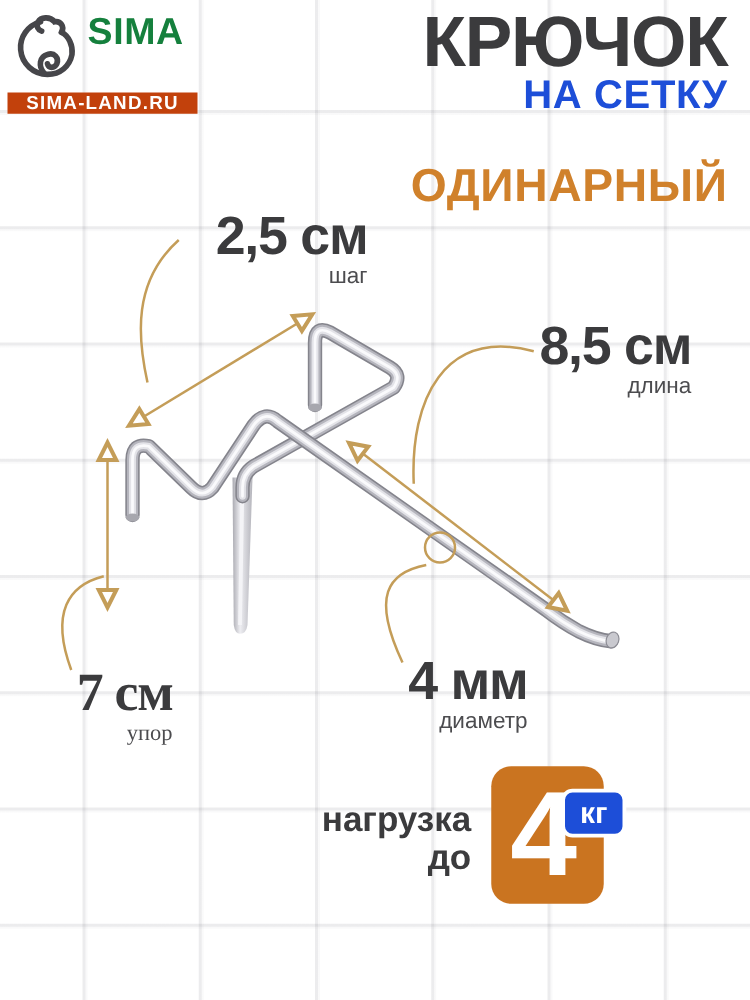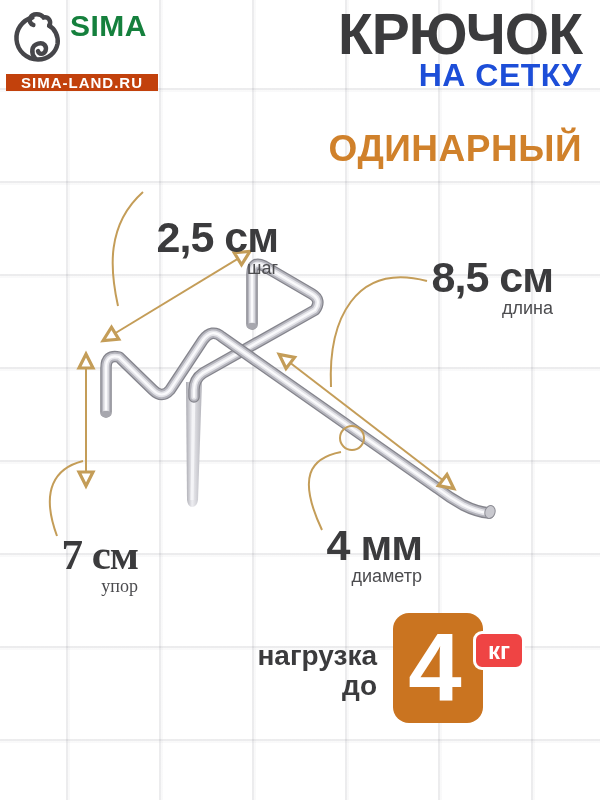--- a/index.html
+++ b/index.html
@@ -29,34 +29,34 @@
   }
   
   #title-block{right:18px;top:4px;text-align:right;}
   #title-main{font-size:57px;font-weight:800;color:#3b3b3d;letter-spacing:-1px;line-height:60px;}
   #title-sub{font-size:32px;font-weight:800;color:#1d4ed8;letter-spacing:0.5px;line-height:26px;margin-top:-2px;}
   #variant{right:18px;top:128px;font-size:37px;font-weight:800;color:#d0812b;text-align:left;letter-spacing:0.5px;}
   
   .dim{text-align:right;color:#3b3b3d;}
   .dim .val{font-size:43px;font-weight:800;letter-spacing:-1px;line-height:42px;}
   .dim .sub{font-size:18px;font-weight:400;color:#4c4c4f;line-height:19px;margin-top:1px;}
-  #dim-step{left:120px;top:168px;width:158px;margin-top:48px;}
+  #dim-step{left:136px;top:168px;width:158px;}
   #dim-length{left:415px;top:256px;width:138px;}
   #dim-stop{left:35px;top:534px;width:103px;font-family:Liberation Serif, serif;}
   #dim-diameter{left:316px;top:524px;width:106px;}
   
   #load-text{left:245px;top:641px;width:132px;text-align:right;
     font-size:28px;font-weight:700;color:#3b3b3d;line-height:30px;}
   #load-square{
     left:393px;top:613px;width:90px;height:110px;background:#ca7420;border-radius:16px;
     display:flex;align-items:center;justify-content:center;
   }
   #load-value{color:#ffffff;font-size:96px;font-weight:800;line-height:96px;margin-left:-6px;}
   #load-unit{
-    left:473px;top:631px;width:46px;height:33px;background:#ef4444;border:3px solid #ffffff;
+    left:449px;top:631px;width:46px;height:33px;background:#1d4ed8;border:3px solid #ffffff;
     border-radius:9px;color:#ffffff;font-size:24px;font-weight:800;
     display:flex;align-items:center;justify-content:center;
   }
   
   #art{position:absolute;inset:0;}
   .w1{fill:none;stroke:#84848c;stroke-width:11.5;stroke-linecap:round;stroke-linejoin:round;}
   .w2{fill:none;stroke:#b5b5bd;stroke-width:9;stroke-linecap:round;stroke-linejoin:round;}
   .w3{fill:none;stroke:#e3e3e8;stroke-width:5.5;stroke-linecap:round;stroke-linejoin:round;}
   .w4{fill:none;stroke:#fafafc;stroke-width:2.2;stroke-linecap:round;stroke-linejoin:round;}
   .ann{fill:none;stroke:#c49d58;stroke-width:2;}

